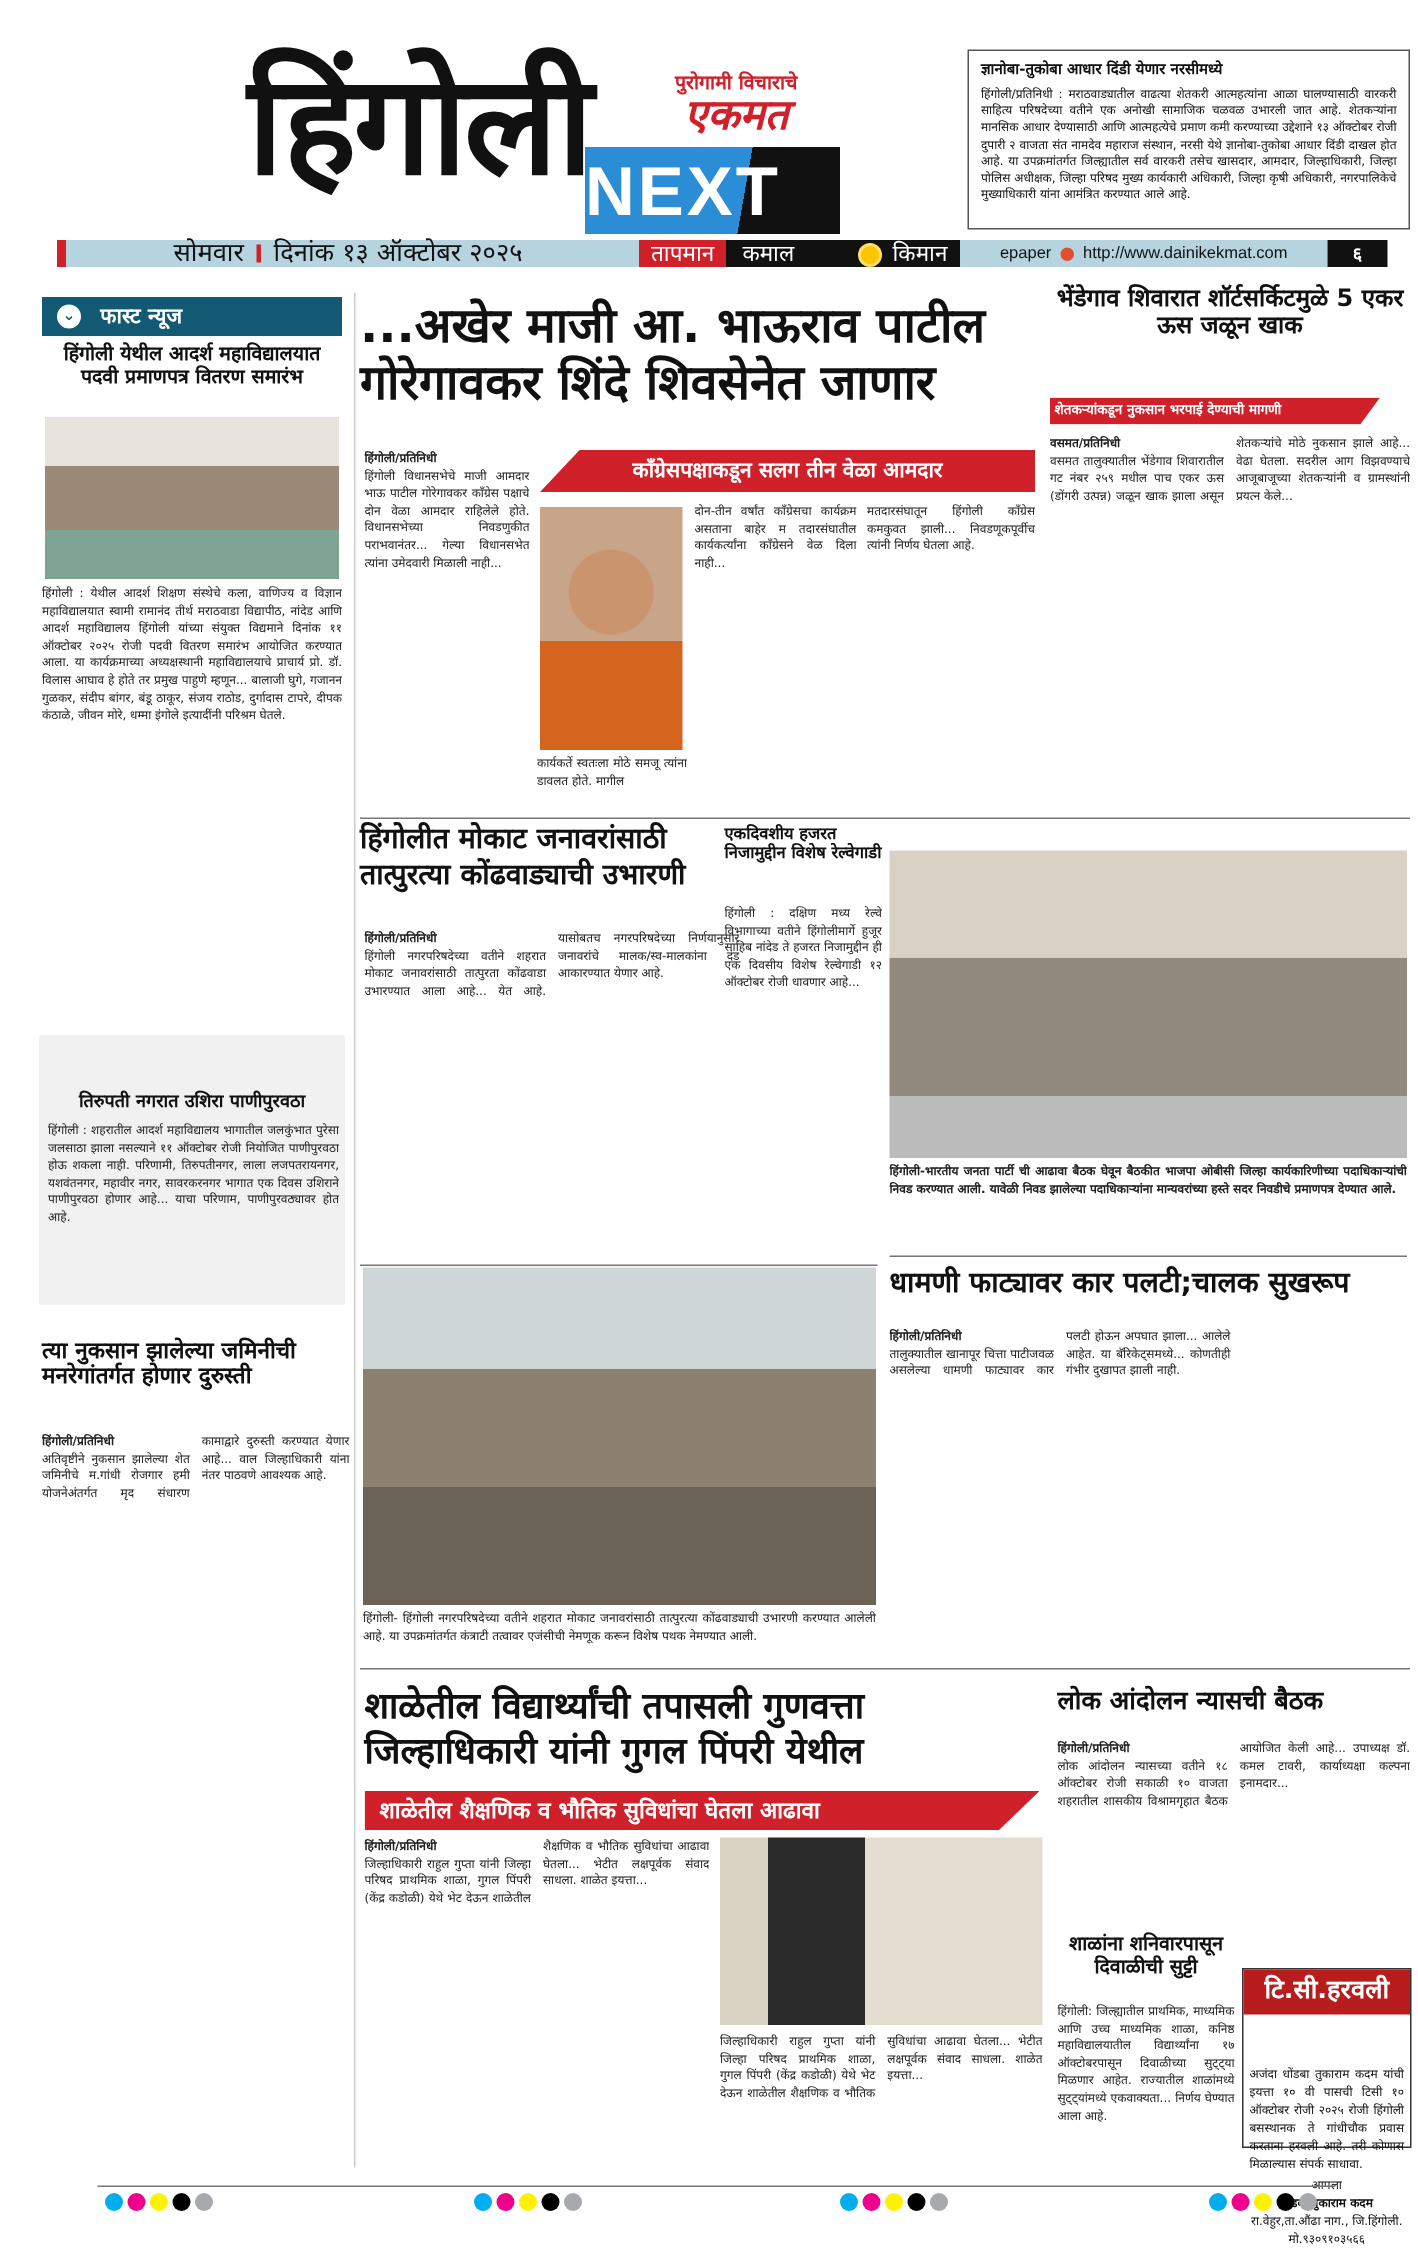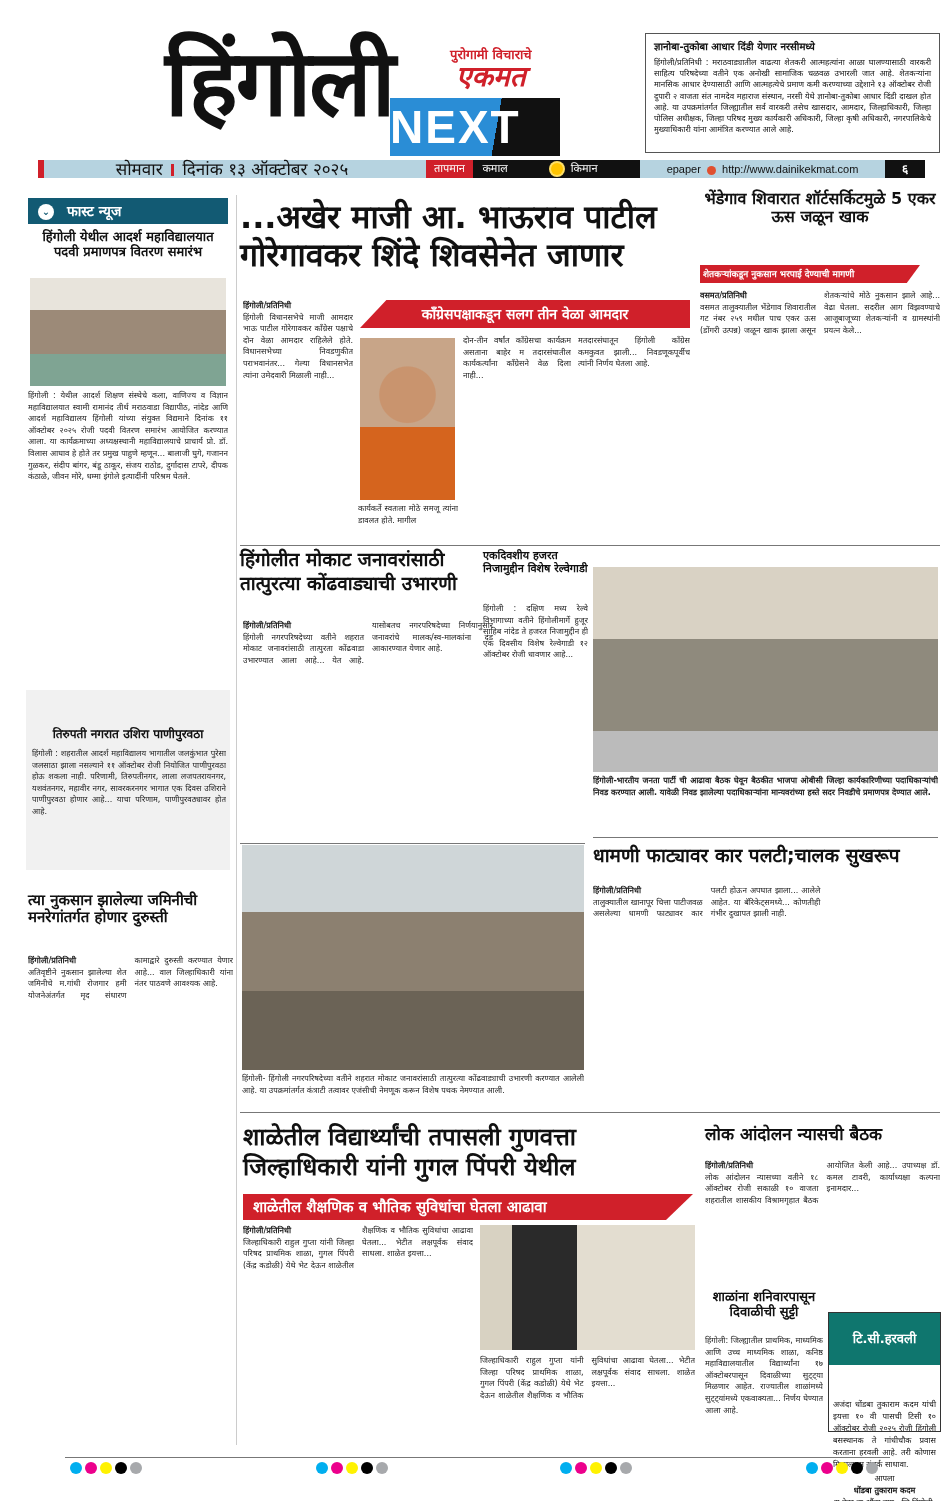--- a/index.html
+++ b/index.html
@@ -5,39 +5,39 @@
   * { box-sizing: border-box; margin: 0; padding: 0; }
   body { width: 945px; height: 1501px; background: #fff; font-family: "DejaVu Sans", sans-serif; color: #111; position: relative; overflow: hidden; }
   .abs { position: absolute; }
   .masthead-title { left: 165px; top: 38px; font-size: 92px; font-weight: bold; line-height: 1; letter-spacing: -2px; color: #111; font-family: "DejaVu Sans", sans-serif; }
   .tagline { left: 450px; top: 45px; text-align: center; color: #d0202a; }
   .tagline .small { font-size: 13px; font-weight: bold; }
   .tagline .big { font-size: 28px; font-weight: bold; font-style: italic; line-height: 1; }
   .next-logo { left: 390px; top: 98px; width: 170px; height: 58px; background: linear-gradient(100deg, #2a8dd6 0 62%, #111 62% 100%); color: #fff; font-size: 46px; font-weight: bold; font-family: "Liberation Sans", sans-serif; text-align: left; line-height: 58px; letter-spacing: 2px; }
   .datebar { left: 38px; top: 160px; width: 388px; height: 18px; background: #b6d3e0; font-size: 17px; text-align: center; line-height: 18px; }
   .datebar .redtick { position: absolute; left: 0; top: 0; width: 6px; height: 18px; background: #d0202a; }
-  .tempbar { left: 426px; top: 160px; width: 214px; height: 18px; background: #111; color: #fff; font-size: 11px; line-height: 18px; }
+  .tempbar { left: 426px; top: 160px; width: 214px; height: 18px; background: #111; color: #fff; font-size: 15px; line-height: 18px; }
   .tempbar .lbl { display: inline-block; background: #d0202a; padding: 0 8px; height: 18px; }
   .sun { display: inline-block; width: 12px; height: 12px; border-radius: 50%; background: #ffc400; box-shadow: 0 0 0 2px #ffe066; vertical-align: middle; margin: 0 4px 0 40px; }
   .epaperbar { left: 640px; top: 160px; width: 245px; height: 18px; background: #b6d3e0; font-size: 11px; text-align: center; line-height: 18px; font-family: "Liberation Sans", sans-serif; }
   .pagenum { left: 885px; top: 160px; width: 40px; height: 18px; background: #111; color: #fff; font-size: 12px; text-align: center; line-height: 18px; font-weight: bold; }
   .topbox { left: 645px; top: 33px; width: 295px; height: 120px; border: 1px solid #555; padding: 6px 8px; font-size: 8px; line-height: 1.4; text-align: justify; }
   .topbox h3 { font-size: 10px; margin-bottom: 3px; }
   .fastnews { left: 28px; top: 198px; width: 200px; height: 26px; background: #125a73; color: #fff; font-size: 14px; font-weight: bold; line-height: 26px; padding-left: 10px; }
   .fastnews .chev { display: inline-block; width: 16px; height: 16px; border-radius: 50%; background: #fff; color: #125a73; font-size: 10px; text-align: center; line-height: 16px; margin-right: 8px; vertical-align: middle; }
   .hl { font-weight: bold; line-height: 1.15; }
   .photo { background: #8a8070; }
   .col-text { font-size: 8px; line-height: 1.45; text-align: justify; color: #222; }
   .redband { background: #d0202a; color: #fff; font-weight: bold; }
   .rule { background: #777; height: 1px; }
   .grayrule { background: #ccc; width: 1px; }
   .regmarks { display: flex; gap: 3px; }
   .regmarks span { width: 12px; height: 12px; border-radius: 50%; display: inline-block; }
   .ad { left: 828px; top: 1312px; width: 113px; height: 120px; border: 1px solid #333; font-size: 8px; text-align: center; line-height: 1.5; }
-  .ad .head { background: #0f766e; color: #fff; font-size: 13px; font-weight: bold; padding: 16px 0; }
+  .ad .head { background: #b91c1c; color: #fff; font-size: 17px; font-weight: bold; padding: 2px 0; }
 </style>
 </head>
 <body>
 
 <div class="abs masthead-title">हिंगोली</div>
 <div class="abs tagline">
   <div class="small">पुरोगामी विचाराचे</div>
   <div class="big">एकमत</div>
 </div>
 <div class="abs next-logo">NEXT</div>

